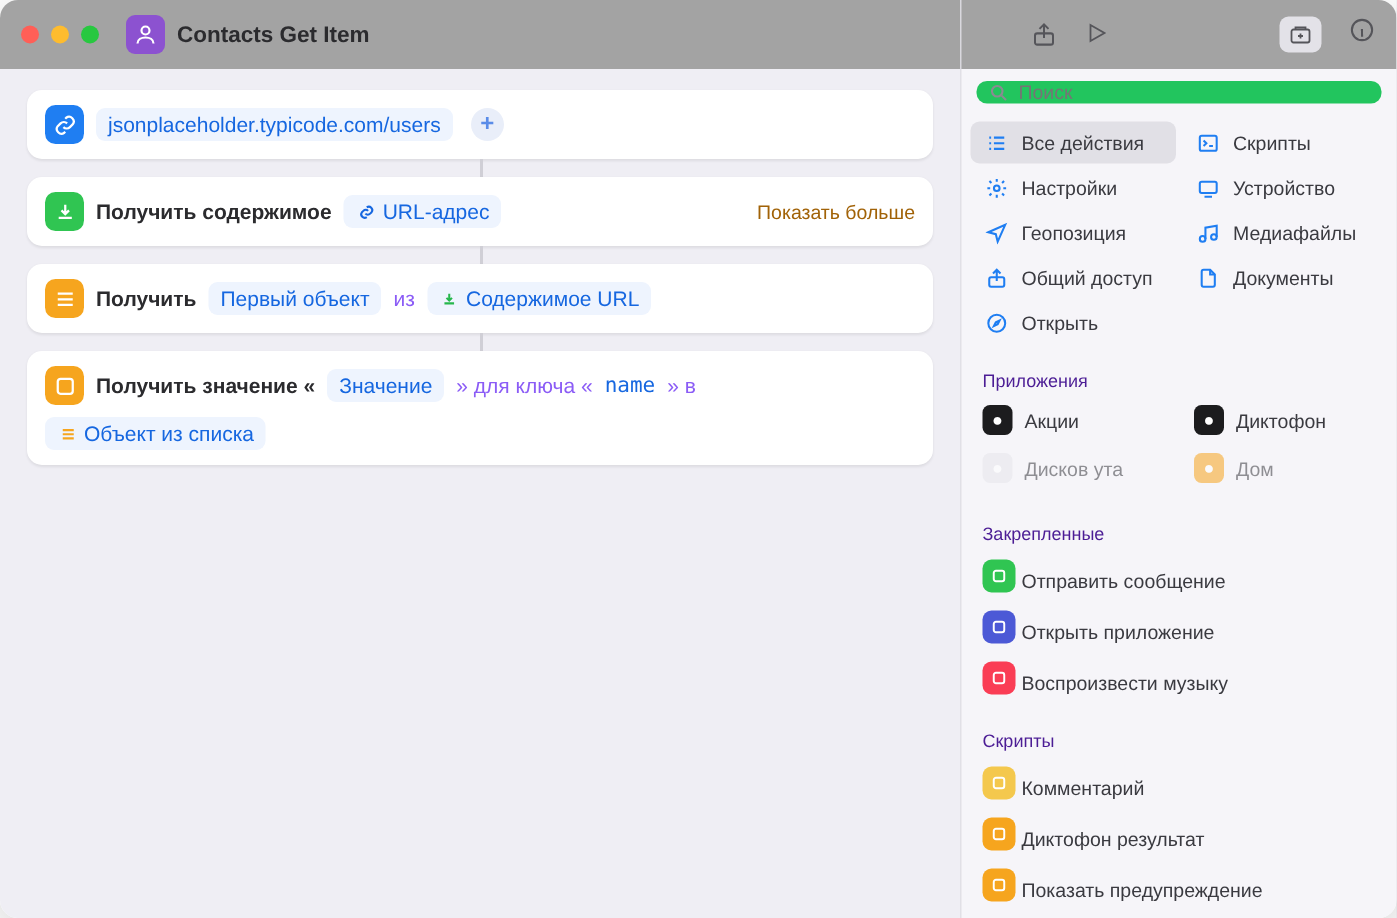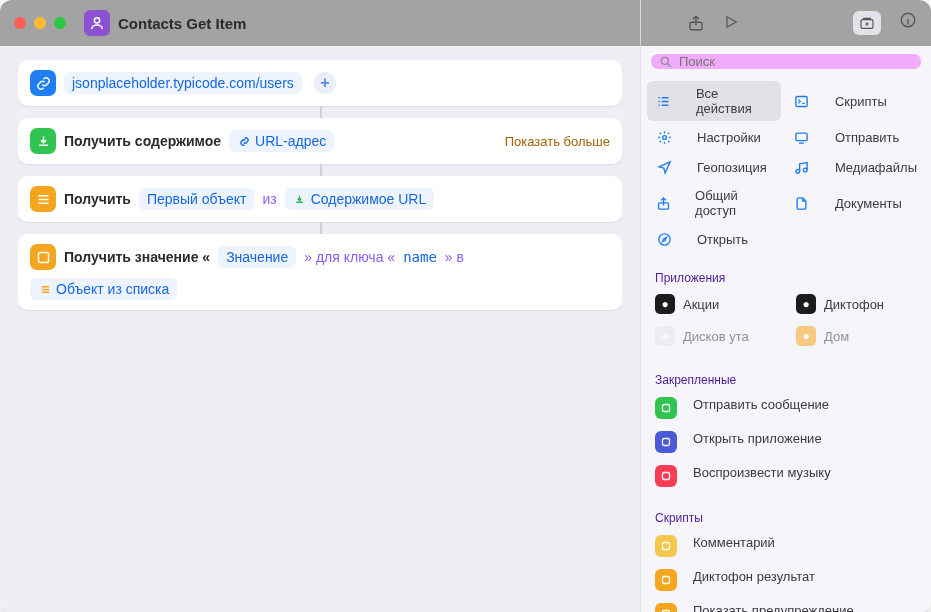--- a/index.html
+++ b/index.html
@@ -30,33 +30,33 @@
 .tokicon{width:14px;height:14px;display:inline-flex;align-items:center;justify-content:center}
 .tokicon.g{color:#26b74c}
 .tokicon.o{color:#f6a51e}
 .plusbtn{width:22px;height:22px;border-radius:11px;background:#e9eef9;color:#5a8ce8;display:flex;align-items:center;justify-content:center;margin-left:4px;font-weight:600;font-size:16px}
 .showmore{margin-left:auto;color:#a16207;font-size:13px}
 .connector::after{content:"";position:absolute;left:50%;bottom:-12px;width:2px;height:12px;background:#d0cfd6}
 .mono{font-family:ui-monospace,Menlo,monospace;color:#1667e0;font-weight:500}
 .lit{color:#8b5cf6}
 
 .sidebar{flex:1;background:#f6f5f9;border-left:1px solid #e1e0e6;display:flex;flex-direction:column;overflow:hidden}
-.search{margin:8px 10px;background:#f0abfc;border-radius:7px;height:28px;display:flex;align-items:center;padding:0 8px;color:#8b8a92;gap:6px}
+.search{margin:8px 10px;background:#22c55e;border-radius:7px;height:28px;display:flex;align-items:center;padding:0 8px;color:#8b8a92;gap:6px}
 .search input{border:0;background:transparent;outline:0;font-size:13px;color:#3a3a40;flex:1}
 .catgrid{padding:4px 6px 8px;display:grid;grid-template-columns:1fr 1fr;gap:2px 4px}
-.cat{display:flex;align-items:center;gap:24px;padding:5px 8px;border-radius:6px;font-size:13px;color:#3a3a40}
+.cat{display:flex;align-items:center;gap:8px;padding:5px 8px;border-radius:6px;font-size:13px;color:#3a3a40}
 .cat.sel{background:#e1e0e6}
 .caticon{width:18px;height:18px;display:flex;align-items:center;justify-content:center;color:#1f7ef2}
 .sechead{padding:10px 14px 4px;color:#4c1d95;font-size:12px}
 .apps{padding:0 6px;display:grid;grid-template-columns:1fr 1fr;gap:2px 4px}
 .app{display:flex;align-items:center;gap:8px;padding:5px 8px;border-radius:6px;font-size:13px;color:#3a3a40}
 .appico{width:20px;height:20px;border-radius:5px;display:flex;align-items:center;justify-content:center;font-size:12px}
 .hr{height:1px;background:#e1e0e6;margin:6px 0}
 .list{padding:0 6px}
-.row{display:flex;align-items:flex-start;gap:16px;padding:6px 8px;border-radius:6px;font-size:13px;color:#3a3a40}
+.row{display:flex;align-items:flex-end;gap:4px;padding:6px 8px;border-radius:6px;font-size:13px;color:#3a3a40}
 .rowico{width:22px;height:22px;border-radius:6px;display:flex;align-items:center;justify-content:center;color:#fff;flex-shrink:0}
 </style>
 </head>
 <body>
 
 <div class="titlebar">
   <div class="traffic">
     <div class="dot r"></div>
     <div class="dot y"></div>
     <div class="dot g"></div>
@@ -223,21 +223,21 @@
           </span>
           <span>Настройки</span>
         </div>
         <div class="cat">
           <span class="caticon">
             <svg width="15" height="15" viewBox="0 0 24 24" fill="none" stroke="currentColor" stroke-width="2.2">
               <rect x="3" y="5" width="18" height="12" rx="2"></rect>
               <path d="M8 21h8"></path>
             </svg>
           </span>
-          <span>Отправить</span>
+          <span>Устройство</span>
         </div>
         <div class="cat">
           <span class="caticon">
             <svg width="15" height="15" viewBox="0 0 24 24" fill="none" stroke="currentColor" stroke-width="2.2">
               <path d="M3 11l18-8-8 18-2-8-8-2z"></path>
             </svg>
           </span>
           <span>Геопозиция</span>
         </div>
         <div class="cat">

